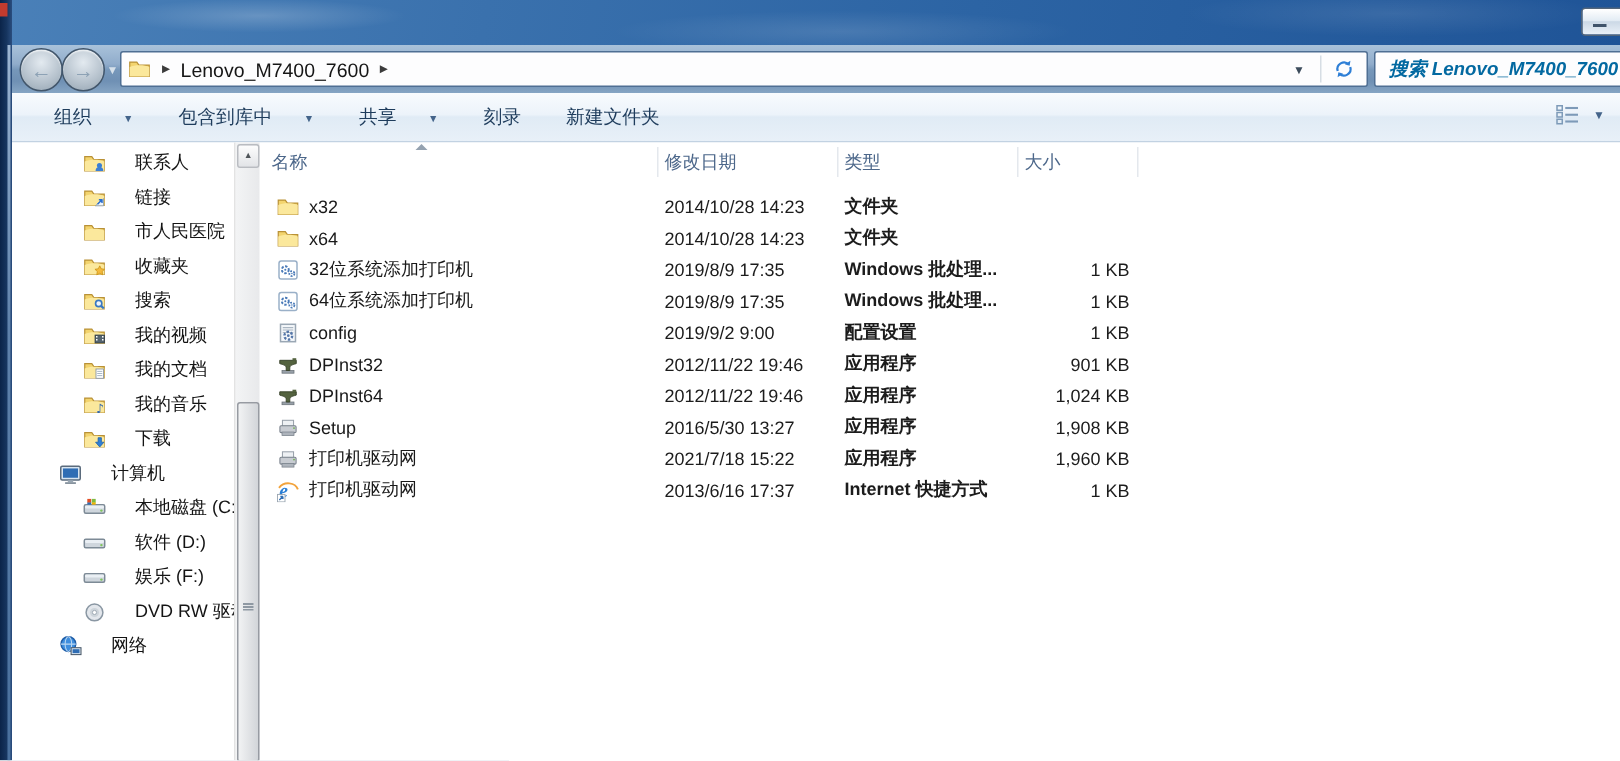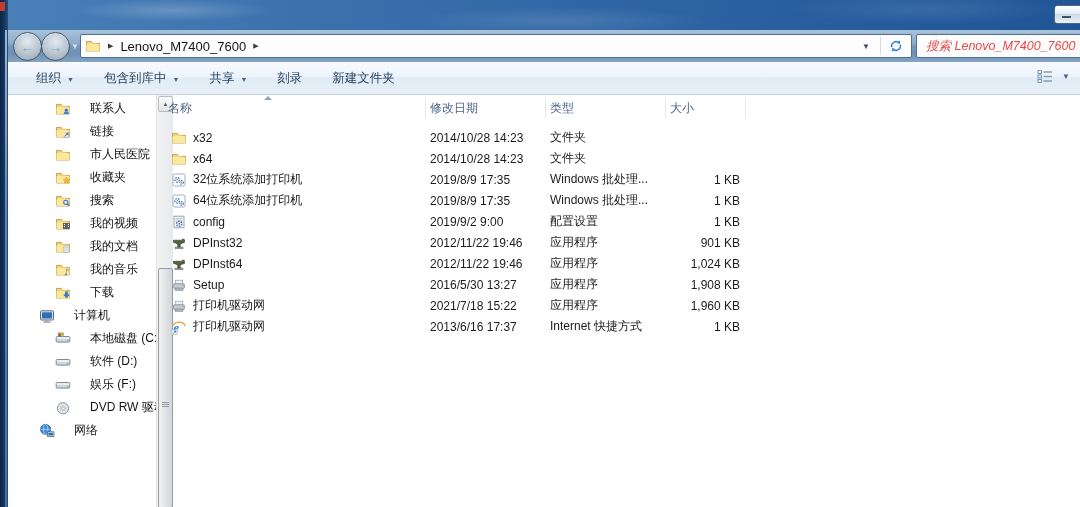--- a/index.html
+++ b/index.html
@@ -44,28 +44,28 @@
   .addr-sep{width:1px;height:18px;background:#d6dde4;margin:0 4px;}
   .crumb-arrow{font-size:7px;color:#3c3c3c;margin:0 7px;}
   .crumb-label{font-size:13px;color:#161616;}
   .addr-spacer{flex:1;}
   .addr-caret{font-size:8px;color:#3c4c5c;margin:0 6px;}
   .refresh-button{display:flex;align-items:center;justify-content:center;width:22px;height:20px;}
 
   .searchbox{position:absolute;left:908px;top:4px;width:180px;height:24px;box-sizing:border-box;
     background:#fdfdfe;border:1px solid #4f6f93;border-radius:2px;
     display:flex;align-items:center;padding-left:9px;}
-  .search-placeholder{font-size:12.5px;font-style:italic;color:#ef4444;white-space:nowrap;}
+  .search-placeholder{font-size:12.5px;font-style:italic;color:#0369a1;white-space:nowrap;font-weight:bold;}
 
   
   .toolbar{position:absolute;left:8px;top:62px;width:1072px;height:33px;box-sizing:border-box;
     border-bottom:1px solid #c2d2e2;
     background:linear-gradient(180deg,#f8fbfe,#ecf3fa 45%,#e0ebf5 50%,#e8f0f8);
     display:flex;align-items:center;padding-left:28px;gap:30px;}
-  .toolbar-item{display:flex;align-items:center;gap:6px;font-size:12.5px;color:#1e3c5c;cursor:default;}
+  .toolbar-item{display:flex;align-items:center;gap:21px;font-size:12.5px;color:#1e3c5c;cursor:default;}
   .toolbar-caret{font-size:7px;color:#44648a;padding-top:2px;}
   .views-button{position:absolute;right:10px;top:6px;display:flex;align-items:center;gap:8px;}
   .views-caret{font-size:8px;color:#44648a;}
 
   
   .main{position:absolute;left:8px;top:95px;width:1072px;height:412px;background:#fff;}
 
   .sidebar{position:absolute;left:0;top:0;width:148px;height:412px;overflow:hidden;padding-top:2px;box-sizing:border-box;}
   .side-item{height:23px;display:flex;align-items:center;gap:19px;font-size:12px;color:#141414;white-space:nowrap;}
   .side-item.indent-1{padding-left:31px;}
@@ -77,36 +77,36 @@
     background:linear-gradient(90deg,#f3f4f5,#e8e9eb);border-left:1px solid #e3e3e3;box-sizing:border-box;}
   .scroll-up{position:absolute;left:1px;top:1px;width:15px;height:16px;border:1px solid #b9bcc1;border-radius:2px;
     background:linear-gradient(180deg,#fdfdfd,#e2e4e7);display:flex;align-items:center;justify-content:center;
     font-size:6px;color:#4f5559;box-sizing:border-box;}
   .scroll-thumb{position:absolute;left:1px;top:173px;width:15px;height:240px;box-sizing:border-box;
     border:1px solid #979ba2;border-radius:2px;
     background:linear-gradient(90deg,#f2f3f4,#d2d5d9);}
   .thumb-grip{position:absolute;left:3px;top:133px;width:7px;height:5px;
     background:repeating-linear-gradient(180deg,#8f99a3 0 1px,transparent 1px 2px);}
 
-  .filelist{position:absolute;left:148px;top:0;width:907px;height:412px;}
+  .filelist{position:absolute;left:161px;top:0;width:907px;height:412px;}
   .list-header{display:flex;height:26px;align-items:center;font-size:12px;color:#4c678a;position:relative;}
   .hcell{box-sizing:border-box;height:20px;display:flex;align-items:center;border-right:1px solid #e4e8ed;}
   .hcell.name{width:270px;padding-left:12px;}
   .hcell.date{width:120px;padding-left:4px;}
   .hcell.type{width:120px;padding-left:4px;}
   .hcell.size{width:80px;padding-left:4px;}
   .sort-icon{position:absolute;left:108px;top:1px;width:0;height:0;
     border-left:4px solid transparent;border-right:4px solid transparent;border-bottom:4px solid #95a2b0;}
 
   .rows{padding-top:6px;}
   .row{display:flex;height:21px;align-items:center;font-size:12px;color:#191919;}
   .cell{box-sizing:border-box;white-space:nowrap;overflow:hidden;}
   .cell.name{width:270px;padding-left:15px;display:flex;align-items:center;gap:6px;}
   .cell.date{width:120px;padding-left:4px;color:#1c1c1c;}
-  .cell.type{width:120px;padding-left:4px;color:#1c1c1c;}
+  .cell.type{width:120px;padding-left:4px;color:#1c1c1c;font-weight:bold;}
   .cell.size{width:80px;padding-right:6px;text-align:right;color:#1c1c1c;}
 </style>
 </head>
 <body>
 
 <div class="screen">
 
   <div class="titlebar">
     <div class="minimize-button">
       <div class="minimize-glyph"></div>

